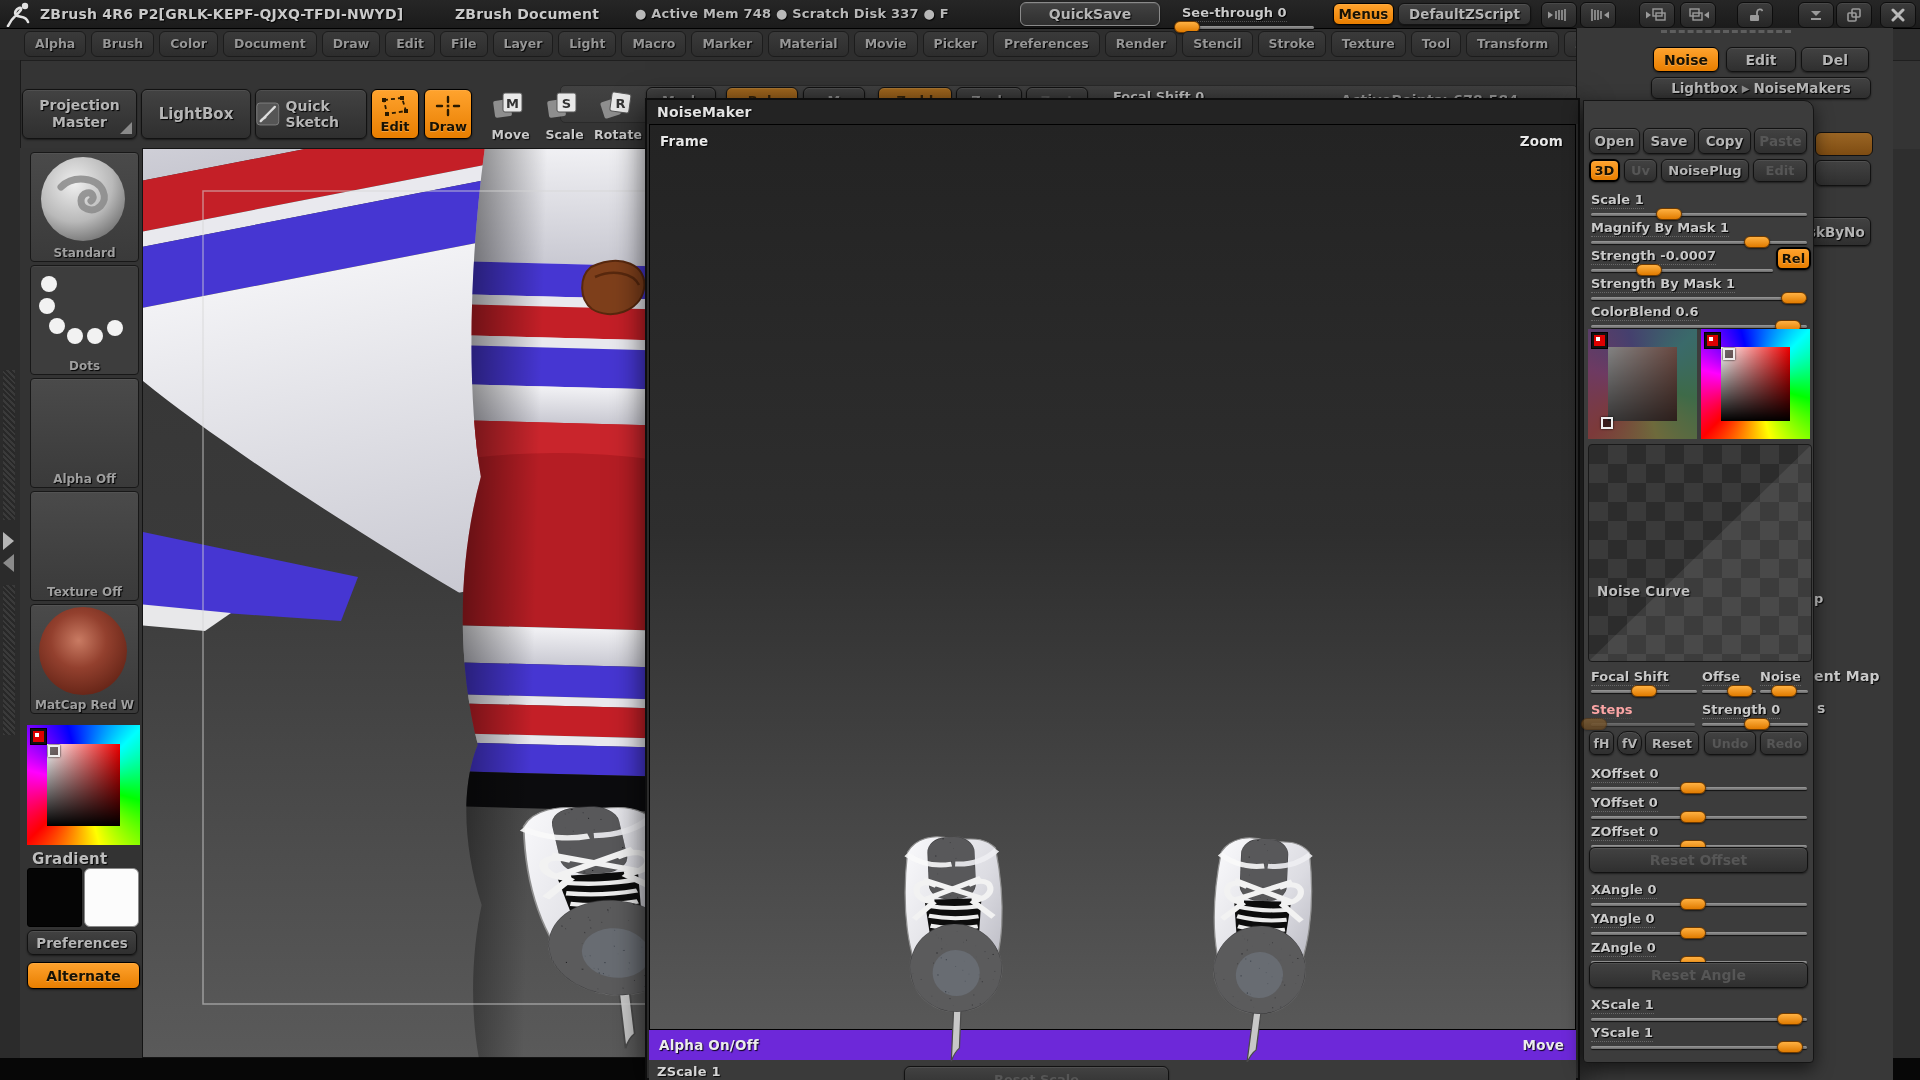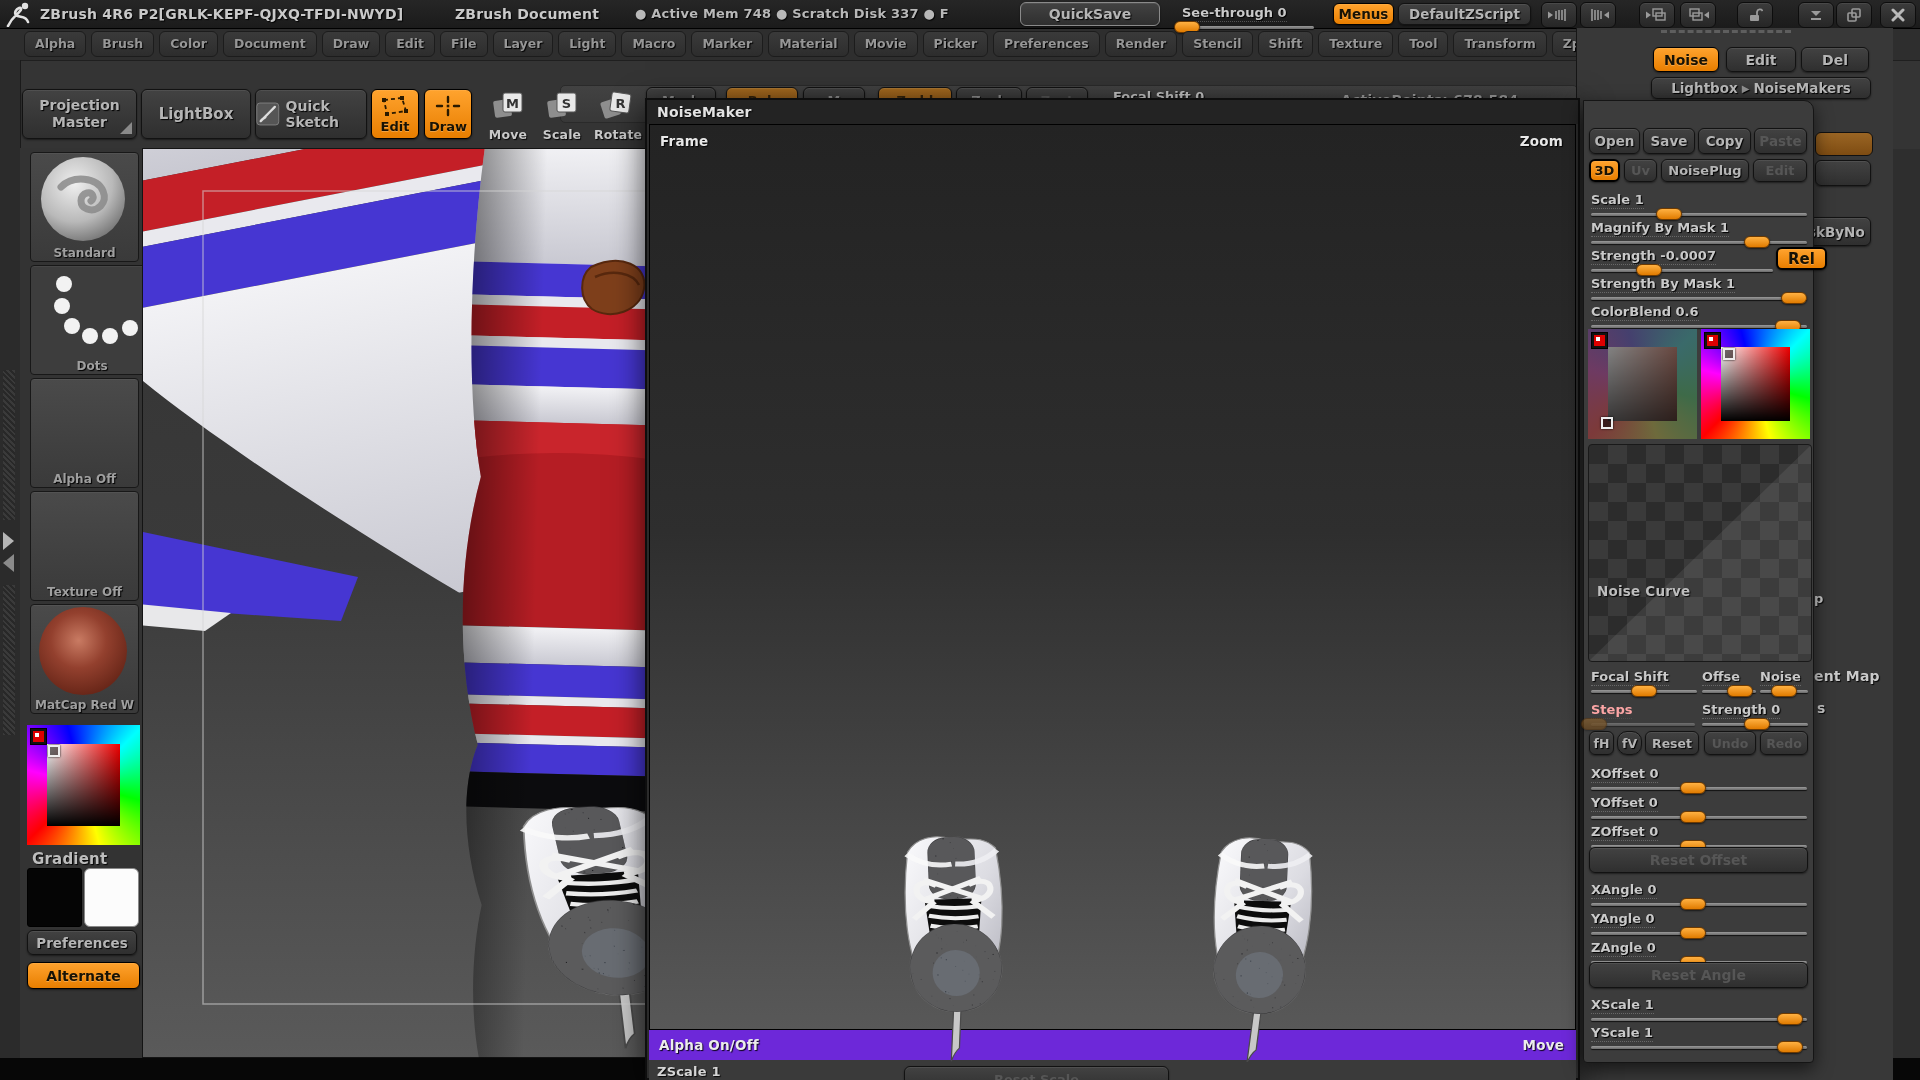--- a/index.html
+++ b/index.html
@@ -1,20 +1,20 @@
 <!DOCTYPE html>
 <html><head>
 <meta charset="utf-8">
 <style>
   html,body{margin:0;padding:0;background:#1a1a1a;}
   #app{position:relative;width:1920px;height:1080px;background:#2e2e2e;overflow:hidden;
        font-family:"DejaVu Sans","Liberation Sans",sans-serif;font-weight:bold;
        -webkit-font-smoothing:antialiased;}
   .abs{position:absolute;}
-  .t{color:#c9c9c9;font-size:13px;letter-spacing:.2px;text-shadow:1px 1px 1px rgba(0,0,0,.9);white-space:nowrap;}
+  .t{color:#c9c9c9;font-size:13px;letter-spacing:.2px;text-shadow:1px 1px 1px rgba(0,0,0,.9);white-space:nowrap;text-align:right;}
   
   .zbtn{background:linear-gradient(#424242,#2f2f2f);border:1px solid #121212;border-radius:6px;
         color:#b5b5b5;font-size:13px;font-weight:bold;text-align:center;text-shadow:1px 1px 1px #000;
         box-shadow:inset 0 1px 0 rgba(255,255,255,.08),0 1px 2px rgba(0,0,0,.5);
         display:flex;align-items:center;justify-content:center;box-sizing:border-box;cursor:default;}
   .zbtn.orange{background:linear-gradient(#ffa32e,#e87e00);color:#181204;text-shadow:0 1px 0 rgba(255,255,255,.25);border-color:#000;}
   .zbtn.brown{background:linear-gradient(#a86d20,#8a4f12);color:#35230a;text-shadow:none;}
   .zbtn.dim{color:#565656;text-shadow:none;}
   
   .zslider{position:absolute;}
@@ -199,21 +199,21 @@
       <div class="menu-item">Layer</div>
       <div class="menu-item">Light</div>
       <div class="menu-item">Macro</div>
       <div class="menu-item">Marker</div>
       <div class="menu-item">Material</div>
       <div class="menu-item">Movie</div>
       <div class="menu-item">Picker</div>
       <div class="menu-item">Preferences</div>
       <div class="menu-item">Render</div>
       <div class="menu-item">Stencil</div>
-      <div class="menu-item">Shift</div>
+      <div class="menu-item">Stroke</div>
       <div class="menu-item">Texture</div>
       <div class="menu-item">Tool</div>
       <div class="menu-item">Transform</div>
       <div class="menu-item">Zplugin</div>
       <div class="menu-item">Zscript</div>
     </div>
 
   <div class="abs" style="left:0;top:60px;width:1920px;height:88px;background:#343434;border-top:1px solid #1f1f1f;">
     <div class="abs" style="left:560px;top:24px;width:1016px;height:36px;background:linear-gradient(#424242,#383838);border-radius:5px;border:1px solid #2a2a2a;"></div>
 
@@ -305,21 +305,21 @@
               <stop offset="0" stop-color="#efefef"></stop>
               <stop offset=".6" stop-color="#b9b9b9"></stop>
               <stop offset="1" stop-color="#6e6e6e"></stop>
             </radialGradient>
           </defs>
         <circle cx="52" cy="46" r="42" fill="url(#ball)"></circle>
         <path d="M30,34 C42,22 66,24 72,38 C77,50 66,60 56,56 C48,53 48,42 56,40 C62,39 64,45 60,48" stroke="#8a8a8a" stroke-width="7" fill="none" stroke-linecap="round" opacity=".85"></path>
       </svg>
       <div class="cap">Standard</div>
     </div>
-    <div class="abs thumb" style="left:10px;top:117px;width:107px;height:108px;background:#3d3d3d;padding-left:15px;">
+    <div class="abs thumb" style="left:10px;top:117px;width:107px;height:108px;background:#3d3d3d;">
       <svg width="105" height="92" viewBox="0 0 105 92">
         <g fill="#f2f2f2">
             <circle cx="18" cy="18" r="8"></circle>
             <circle cx="16" cy="40" r="8"></circle>
             <circle cx="26" cy="60" r="8"></circle>
             <circle cx="44" cy="70" r="8"></circle>
             <circle cx="64" cy="70" r="8"></circle>
             <circle cx="84" cy="62" r="8"></circle>
           </g>
       </svg>
@@ -477,21 +477,21 @@
 
     <div class="abs zslider" style="left:7px;top:88px;width:216px;"><div class="lbl">Scale 1</div><div class="track">
           <div class="handle" style="left: calc(36% - 13px);"></div>
         </div></div>
     <div class="abs zslider" style="left:7px;top:116px;width:216px;"><div class="lbl">Magnify  By  Mask 1</div><div class="track">
           <div class="handle" style="left: calc(77% - 13px);"></div>
         </div></div>
     <div class="abs zslider" style="left:7px;top:144px;width:182px;"><div class="lbl">Strength -0.0007</div><div class="track">
           <div class="handle" style="left: calc(32% - 13px);"></div>
         </div></div>
-    <div class="abs zbtn orange" style="left:192px;top:146px;width:51px;height:23px;border:2px solid #000;font-size:15px;">Rel</div>
+    <div class="abs zbtn orange" style="left:192px;top:146px;width:35px;height:23px;border:2px solid #000;font-size:13px;">Rel</div>
     <div class="abs zslider" style="left:7px;top:172px;width:216px;"><div class="lbl">Strength  By  Mask 1</div><div class="track">
           <div class="handle" style="left: calc(94% - 13px);"></div>
         </div></div>
     <div class="abs zslider" style="left:7px;top:200px;width:216px;"><div class="lbl">ColorBlend 0.6</div><div class="track">
           <div class="handle" style="left: calc(91% - 13px);"></div>
         </div></div>
 
     <div class="abs huemuted" style="left:4px;top:228px;width:109px;height:110px;">
       <div class="svboxmuted"></div>
       <div class="swatchind">

